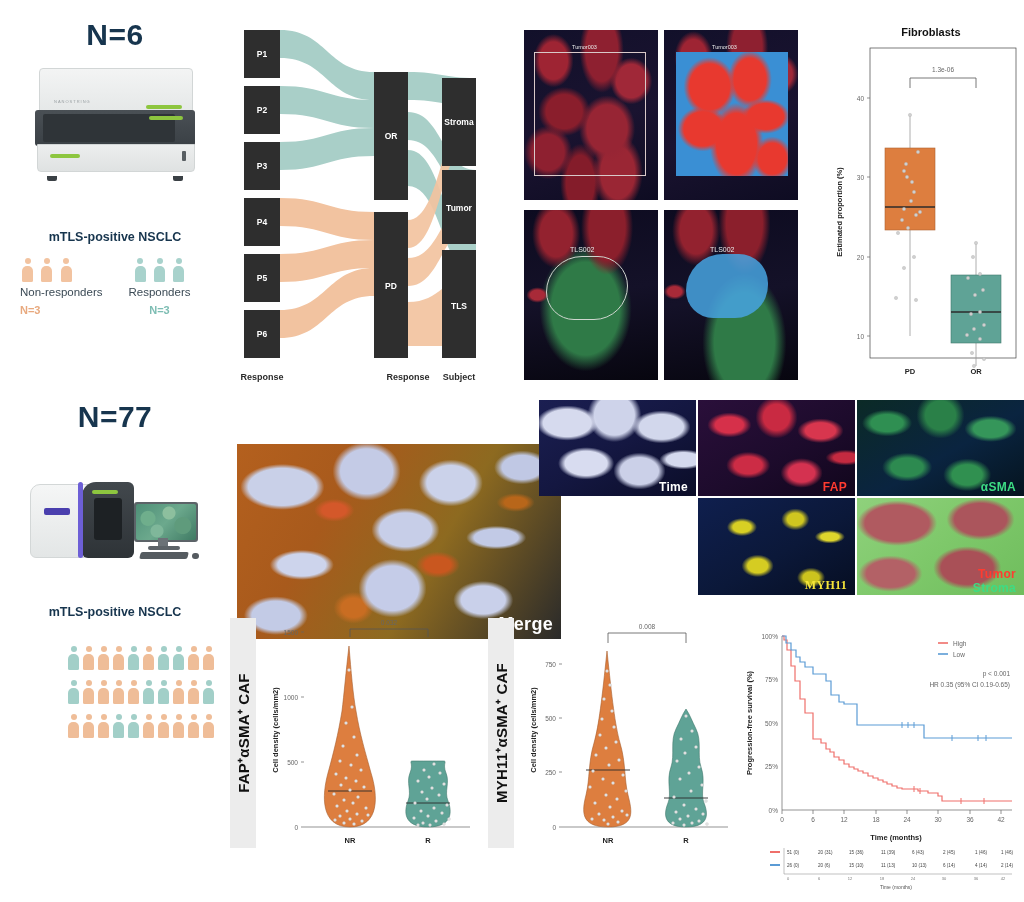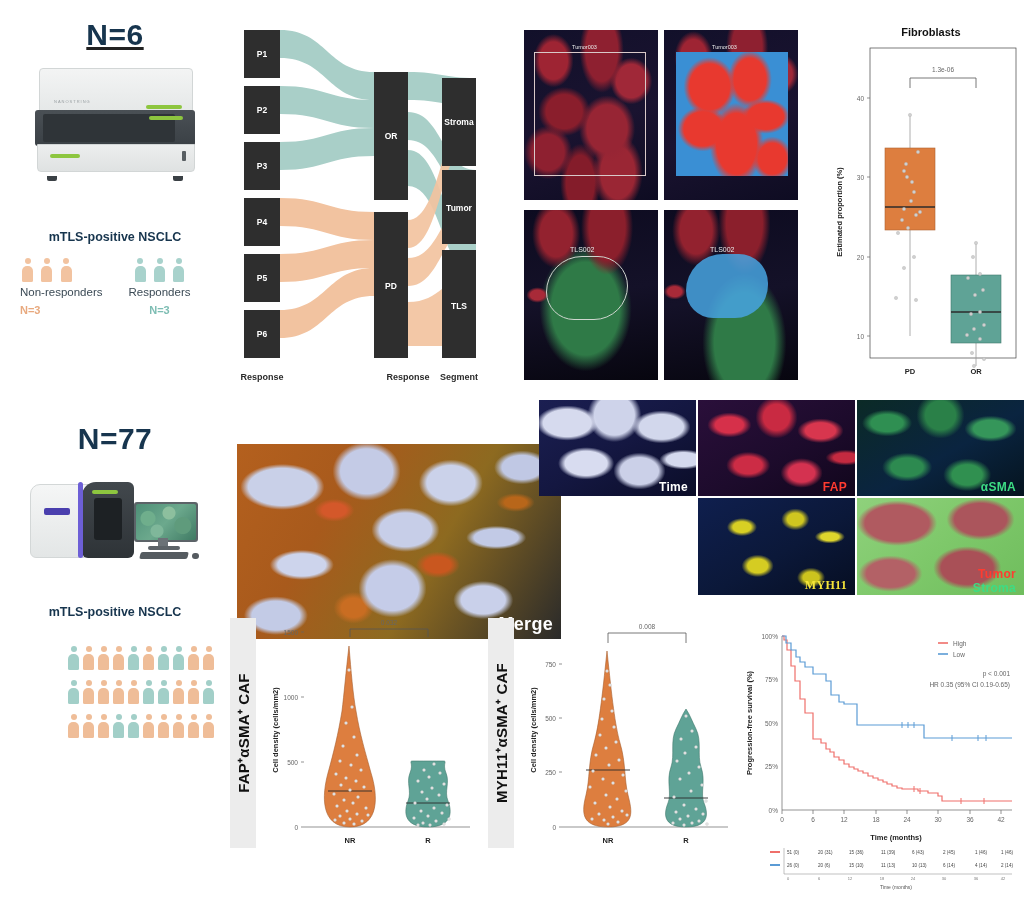--- a/index.html
+++ b/index.html
@@ -85,21 +85,21 @@
               letter-spacing:.2px;}
 
   
   .micro{position:absolute;overflow:hidden;}
   .mlabel{position:absolute;font-weight:bold;font-size:12px;letter-spacing:.3px;}
   .mlabel-sm{position:absolute;font-size:5.5px;color:#e8e8e8;}
 </style>
 </head>
 <body>
 
-<div class="abs" style="left:0;top:18;width:230px;text-decoration:underline;">
+<div class="abs" style="left:0;top:18;width:230px;">
   <div class="bigN ctr" style="margin-top:18px;">N=6</div>
 
   <div class="abs" style="left:35px;top:62px;width:160px;height:120px;">
     <div class="inst1" style="position:relative;">
       <div class="i1-top">
         <div class="i1-brand">NANOSTRING</div>
         <div class="i1-green" style="right:10px;bottom:6px;width:36px;"></div>
       </div>
       <div class="i1-mid">
         <div class="i1-screen"></div>
@@ -185,21 +185,21 @@
       <rect x="210" y="146" width="34" height="74" fill="#2e2e2e"></rect>
       <rect x="210" y="226" width="34" height="108" fill="#2e2e2e"></rect>
       <text class="snode-text" x="227" y="101" text-anchor="middle">Stroma</text>
       <text class="snode-text" x="227" y="187" text-anchor="middle">Tumor</text>
       <text class="snode-text" x="227" y="285" text-anchor="middle">TLS</text>
     </g>
   </svg>
 
   <div class="sankey-axis-label" style="left:8px;top:348px;width:44px;">Response</div>
   <div class="sankey-axis-label" style="left:149px;top:348px;width:54px;">Response</div>
-  <div class="sankey-axis-label" style="left:200px;top:348px;width:54px;">Segment</div>
+  <div class="sankey-axis-label" style="left:200px;top:348px;width:54px;">Subject</div>
 </div>
 
 <div class="abs" style="left:524px;top:30px;width:286px;height:360px;">
 
   <div class="micro" style="left:0;top:0;width:134px;height:170px;background:
        radial-gradient(ellipse at 22% 18%, #9e2433 0 14px, transparent 20px),
        radial-gradient(ellipse at 58% 12%, #8e2030 0 16px, transparent 22px),
        radial-gradient(ellipse at 80% 30%, #a02838 0 15px, transparent 21px),
        radial-gradient(ellipse at 30% 48%, #8a1e2c 0 18px, transparent 26px),
        radial-gradient(ellipse at 62% 58%, #972534 0 20px, transparent 28px),
@@ -323,21 +323,21 @@
     </g>
 
     <text class="axisname" x="82" y="332" text-anchor="middle">PD</text>
     <text class="axisname" x="148" y="332" text-anchor="middle">OR</text>
 
     <text class="axisname" transform="translate(14,170) rotate(-90)" text-anchor="middle">Estimated proportion (%)</text>
   </svg>
 </div>
 
 <div class="abs" style="left:0;top:400px;width:230px;">
-  <div class="bigN ctr" style="margin-top:22px;">N=77</div>
+  <div class="bigN ctr" style="">N=77</div>
 
   <div class="abs" style="left:30px;top:76px;width:180px;height:92px;">
     <div class="i2-body"></div>
     <div class="i2-dark"></div>
     <div class="i2-violet"></div>
     <div class="i2-win"></div>
     <div class="i2-led"></div>
     <div class="i2-green2"></div>
     <div class="mon-frame">
         <div class="mon-scr"></div>

